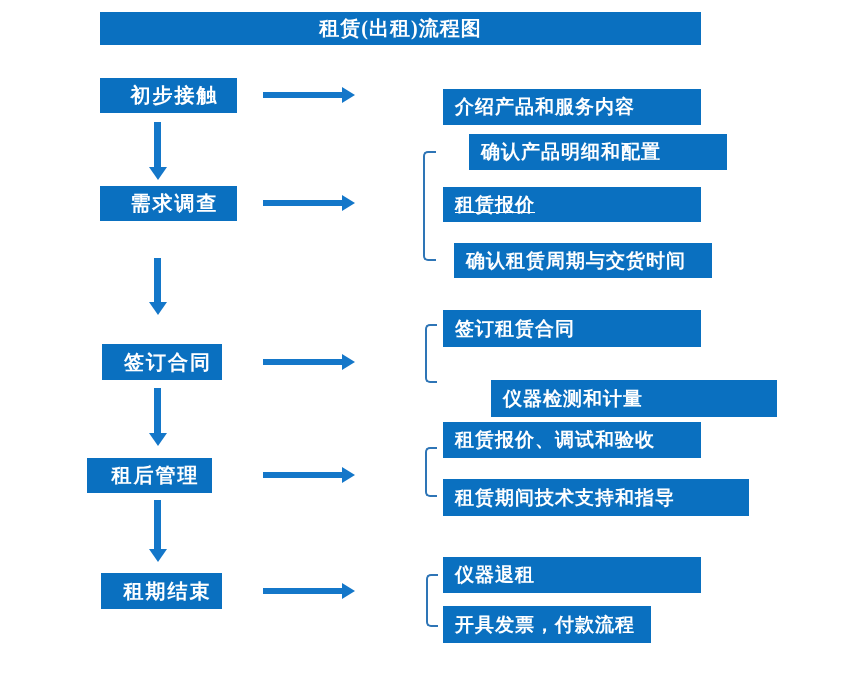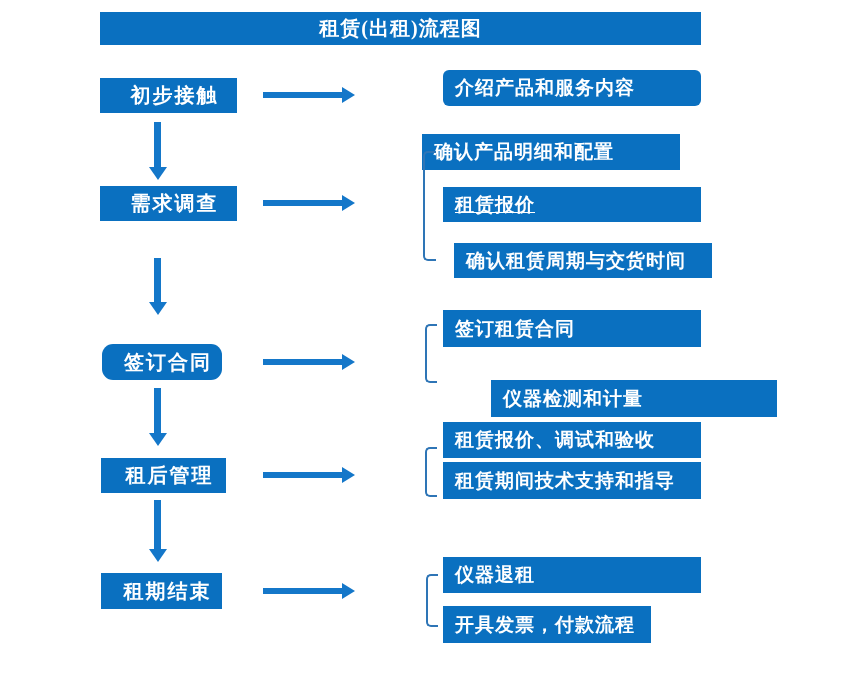--- a/index.html
+++ b/index.html
@@ -52,35 +52,35 @@
 <body>
 
 <div class="canvas">
 
   <div class="title-bar">
     <span>租赁(出租)流程图</span>
   </div>
 
   <div class="box step" style="left:100px;top:78px;width:125px;height:35px;">初步接触</div>
   <div class="box step" style="left:100px;top:186px;width:125px;height:35px;">需求调查</div>
-  <div class="box step" style="left:102px;top:344px;width:108px;height:36px;border-radius:11px;">签订合同</div>
-  <div class="box step" style="left:101px;top:458px;width:113px;height:35px;">租后管理</div>
+  <div class="box step" style="left:102px;top:344px;width:108px;height:36px;">签订合同</div>
+  <div class="box step" style="left:87px;top:458px;width:113px;height:35px;">租后管理</div>
   <div class="box step" style="left:101px;top:573px;width:109px;height:36px;">租期结束</div>
 
-  <div class="box detail" style="left:443px;top:70px;width:258px;height:36px;border-radius:6px;">介绍产品和服务内容</div>
+  <div class="box detail" style="left:443px;top:89px;width:258px;height:36px;">介绍产品和服务内容</div>
 
-  <div class="box detail" style="left:422px;top:134px;width:258px;height:36px;">确认产品明细和配置</div>
+  <div class="box detail" style="left:469px;top:134px;width:258px;height:36px;">确认产品明细和配置</div>
   <div class="box detail" style="left:443px;top:187px;width:258px;height:35px;text-decoration:underline;">租赁报价</div>
   <div class="box detail" style="left:454px;top:243px;width:258px;height:35px;">确认租赁周期与交货时间</div>
 
   <div class="box detail" style="left:443px;top:310px;width:258px;height:37px;">签订租赁合同</div>
   <div class="box detail" style="left:443px;top:380px;width:286px;height:37px;margin-left:48px;">仪器检测和计量</div>
 
   <div class="box detail" style="left:443px;top:422px;width:258px;height:36px;">租赁报价、调试和验收</div>
-  <div class="box detail" style="left:443px;top:462px;width:258px;height:37px;">租赁期间技术支持和指导</div>
+  <div class="box detail" style="left:443px;top:479px;width:306px;height:37px;">租赁期间技术支持和指导</div>
 
   <div class="box detail" style="left:443px;top:557px;width:258px;height:36px;">仪器退租</div>
   <div class="box detail" style="left:443px;top:606px;width:208px;height:37px;">开具发票，付款流程</div>
 
   <div class="h-arrow" style="left:263px;top:87px;">
       <i class="shaft"></i>
       <i class="head"></i>
     </div>
   <div class="h-arrow" style="left:263px;top:195px;">
       <i class="shaft"></i>

